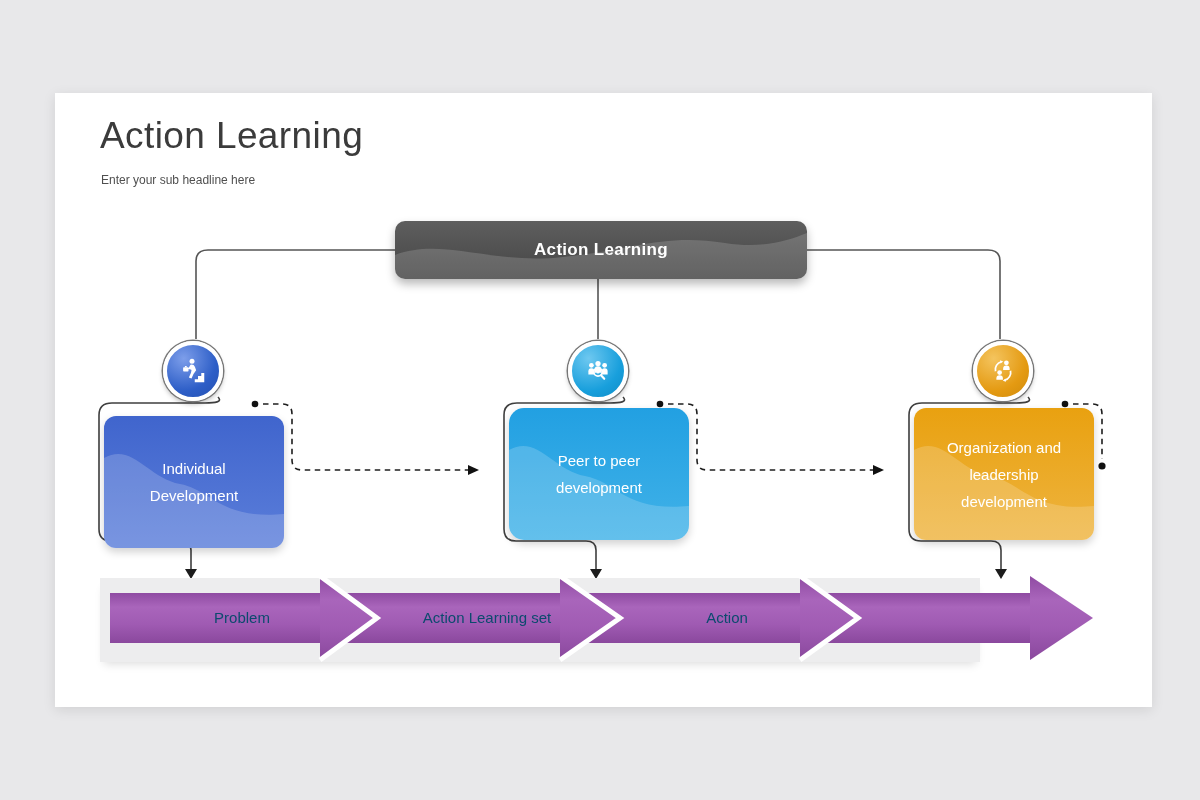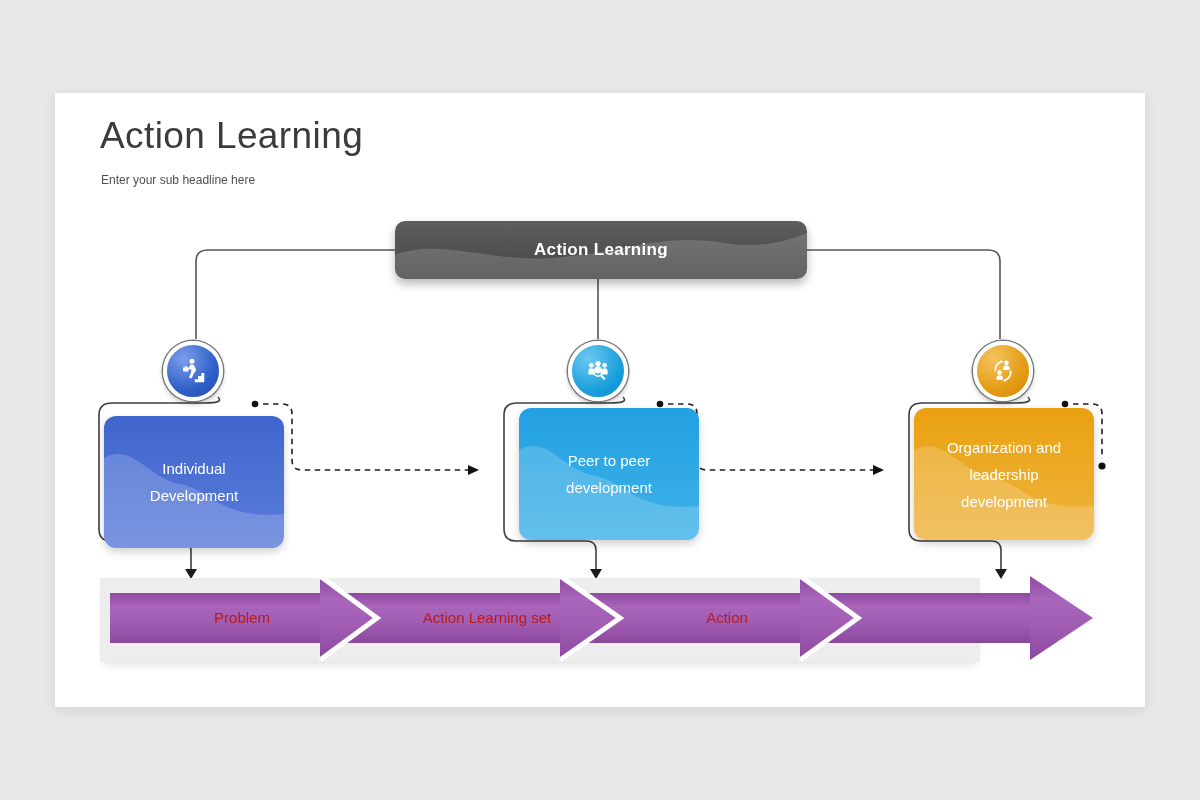--- a/index.html
+++ b/index.html
@@ -4,21 +4,21 @@
 <style>
   html,body { margin:0; padding:0; }
   body {
     width:1200px; height:800px; position:relative;
     background:#e8e8ea;
     font-family:"Liberation Sans", sans-serif;
     overflow:hidden;
   }
   .slide {
     position:absolute; left:55px; top:93px; width:1090px; height:614px;
-    background:#ffffff; box-shadow:0 3px 12px rgba(0,0,0,.10);
+    background:#ffffff; box-shadow:0 3px 12px rgba(0,0,0,.10);padding-left:7px;
   }
   .title {
     position:absolute; left:45px; top:22px;
     font-size:37px; color:#3b3b3b; letter-spacing:.4px;
   }
   .subtitle {
     position:absolute; left:46px; top:80px;
     font-size:12px; color:#4f4f4f;
   }
   .root-node {
@@ -46,35 +46,35 @@
   .badge.b3 { left:918px; top:248px; background:radial-gradient(circle at 32% 26%, #f4c45e, #e49a12 62%, #cf8a0b); }
 
   .box {
     position:absolute; top:315px; width:180px; height:132px;
     border-radius:12px; overflow:hidden; z-index:2;
     color:#fff; font-size:15px; line-height:27px; text-align:center;
     display:flex; flex-direction:column; align-items:center; justify-content:center;
     box-shadow:0 4px 8px rgba(0,0,0,.18);
   }
   .box.x1 { left:49px;  background:linear-gradient(180deg,#4065cd,#5b7eda);margin-top:8px; }
-  .box.x2 { left:464px; background:linear-gradient(180deg,#22a0e2,#41b2e8); }
+  .box.x2 { left:454px; background:linear-gradient(180deg,#22a0e2,#41b2e8);border-radius:15px; }
   .box.x3 { left:859px; background:linear-gradient(180deg,#e9a110,#eeb440); }
   .box .wave { position:absolute; left:0; top:0; width:100%; height:100%; }
   .box span { position:relative; }
 
   .strip {
     position:absolute; left:45px; top:485px; width:880px; height:84px;
     background:#ededee;
     box-shadow:0 6px 9px -4px rgba(0,0,0,.14);
     z-index:1;
   }
   .band-svg { position:absolute; left:40px; top:480px; z-index:2; }
   .step-label {
     position:absolute; top:514px; width:220px; height:22px; line-height:22px;
-    color:#b91c1c; font-size:15px; text-align:center; z-index:4;
+    color:#0c4a6e; font-size:15px; text-align:center; z-index:4;
   }
   .step-label.s1 { left:77px; }
   .step-label.s2 { left:322px; }
   .step-label.s3 { left:562px; }
   .step-label.s4 { left:802px; }
 </style>
 </head>
 <body>
 
 <div class="slide">

